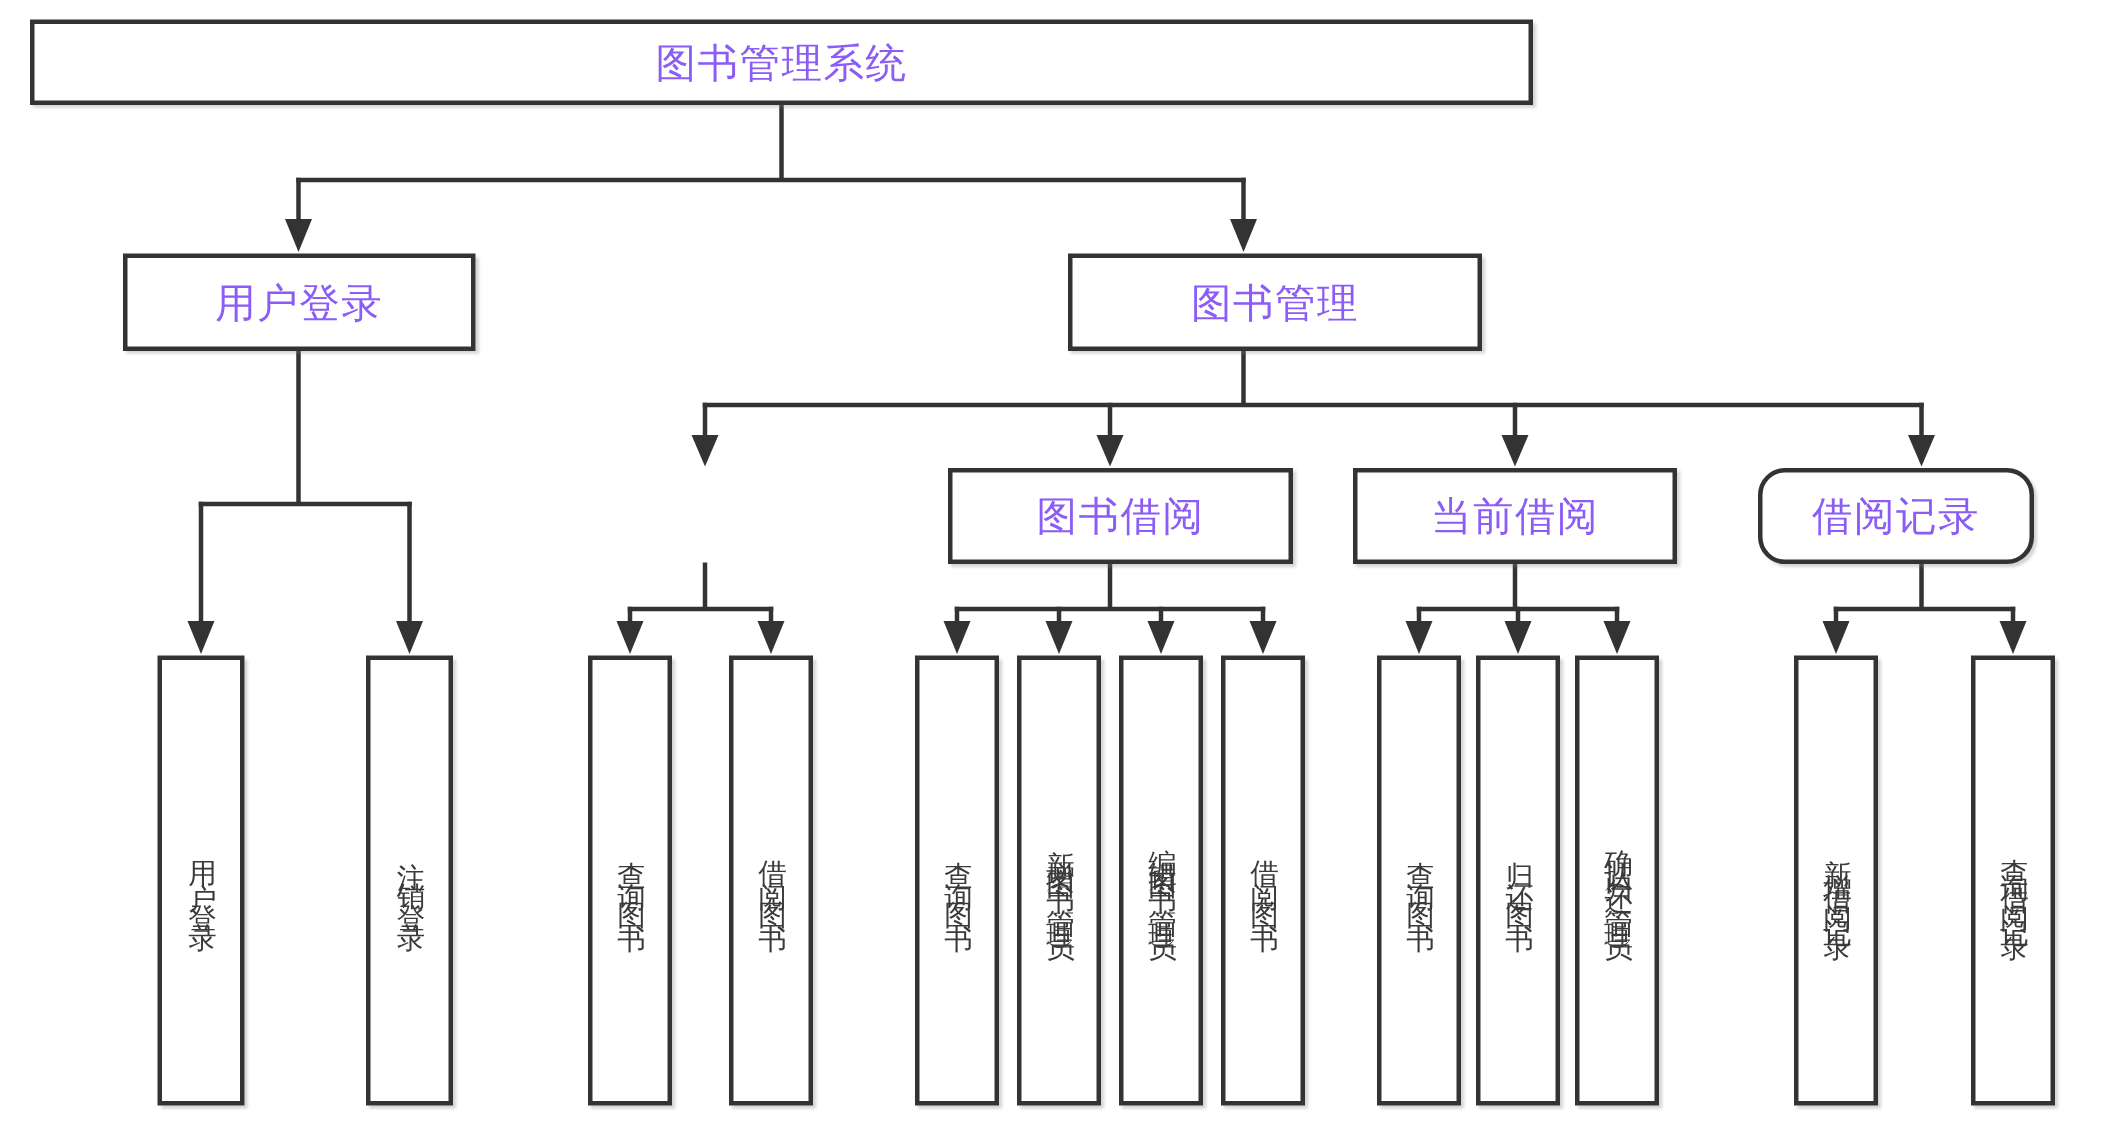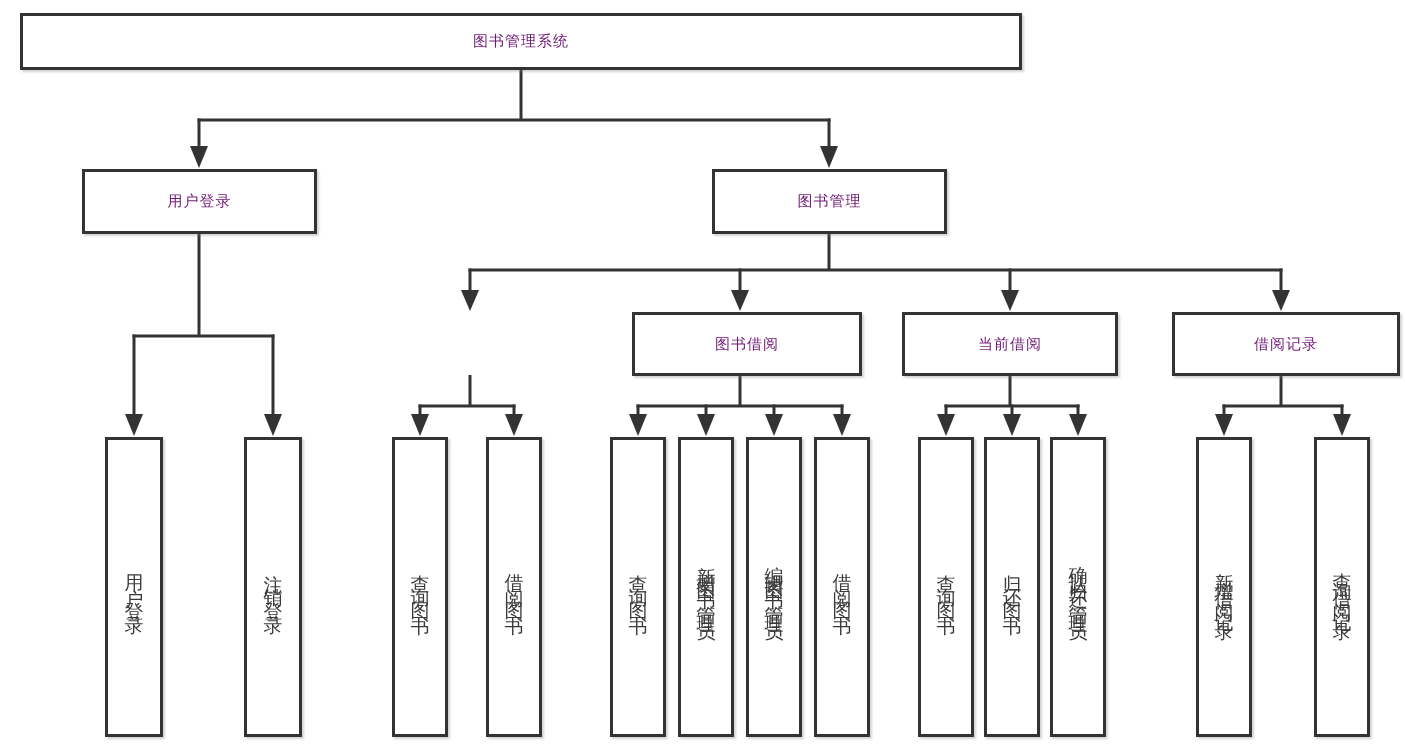--- a/index.html
+++ b/index.html
@@ -13,23 +13,23 @@
     overflow: hidden;
   }
   .node {
     position: absolute;
     box-sizing: border-box;
     border: 3px solid #333333;
     background: #ffffff;
     display: flex;
     align-items: center;
     justify-content: center;
-    font-size: 15px;
+    font-size: 27px;
     letter-spacing: 1px;
-    color: #701a75;
+    color: #8b5cf6;
     box-shadow: 2px 2px 2px rgba(130,130,130,0.35);
     white-space: nowrap;
   }
   .vbox {
     position: absolute;
     box-sizing: border-box;
     border: 3px solid #333333;
     background: #ffffff;
     top: 437px;
     height: 300px;
@@ -138,25 +138,25 @@
       <line x1="1224" y1="404.5" x2="1224" y2="416"></line>
       <polygon points="1215,414 1233,414 1224,436"></polygon>
       <line x1="1342" y1="404.5" x2="1342" y2="416"></line>
       <polygon points="1333,414 1351,414 1342,436"></polygon>
     </g>
   </svg>
 
   <div class="node" style="left:20px; top:13px; width:1002px; height:57px;">图书管理系统</div>
 
   <div class="node" style="left:82px; top:169px; width:235px; height:65px;">用户登录</div>
-  <div class="node" style="left:712px; top:169px; width:235px; height:65px;">图书管理</div>
+  <div class="node" style="left:712px; top:169px; width:276px; height:65px;">图书管理</div>
 
   <div class="node" style="left:632px; top:312px; width:230px; height:64px;">图书借阅</div>
   <div class="node" style="left:902px; top:312px; width:216px; height:64px;">当前借阅</div>
-  <div class="node" style="left:1172px; top:312px; width:228px; height:64px;">借阅记录</div>
+  <div class="node" style="left:1172px; top:312px; width:184px; height:64px;border-radius:18px;">借阅记录</div>
 
   <div class="vbox" style="left: 105px; width: 58px; letter-spacing: 14px;">用户登录</div>
   <div class="vbox" style="left: 244px; width: 58px; letter-spacing: 14px;">注销登录</div>
 
   <div class="vbox" style="left: 392px; width: 56px; letter-spacing: 14px;">查询图书</div>
   <div class="vbox" style="left: 486px; width: 56px; letter-spacing: 14px;">借阅图书</div>
 
   <div class="vbox" style="left: 610px; width: 56px; letter-spacing: 14px;">查询图书</div>
   <div class="vbox" style="left: 678px; width: 56px; letter-spacing: 8px;">新增图书（管理员）</div>
   <div class="vbox" style="left: 746px; width: 56px; letter-spacing: 8px;">编辑图书（管理员）</div>

